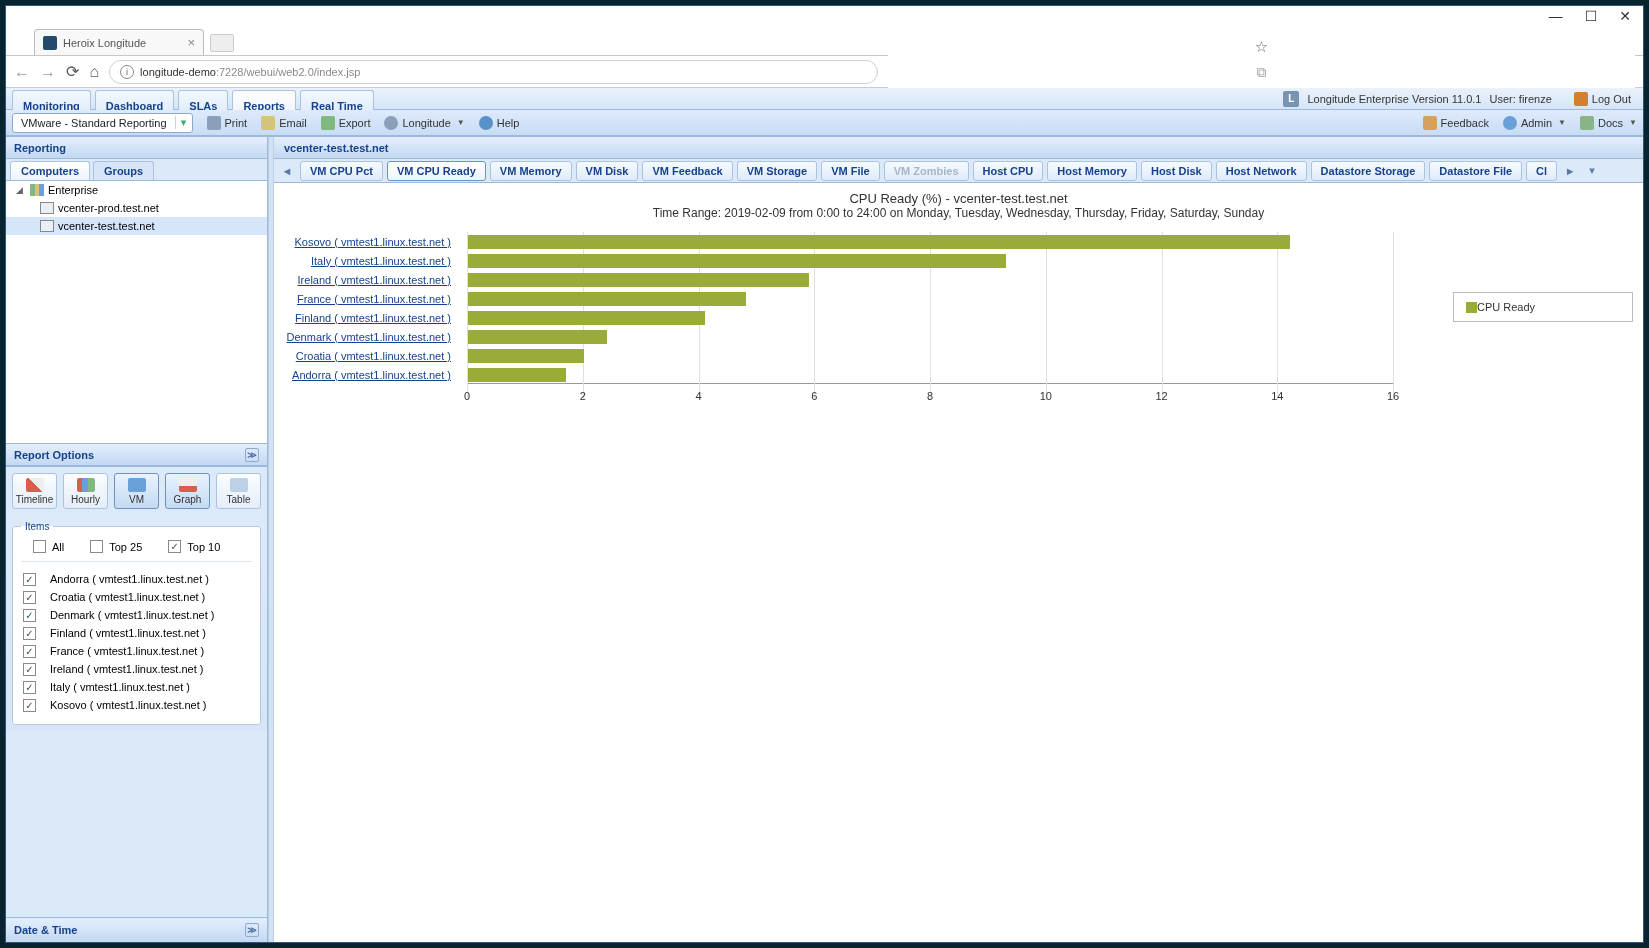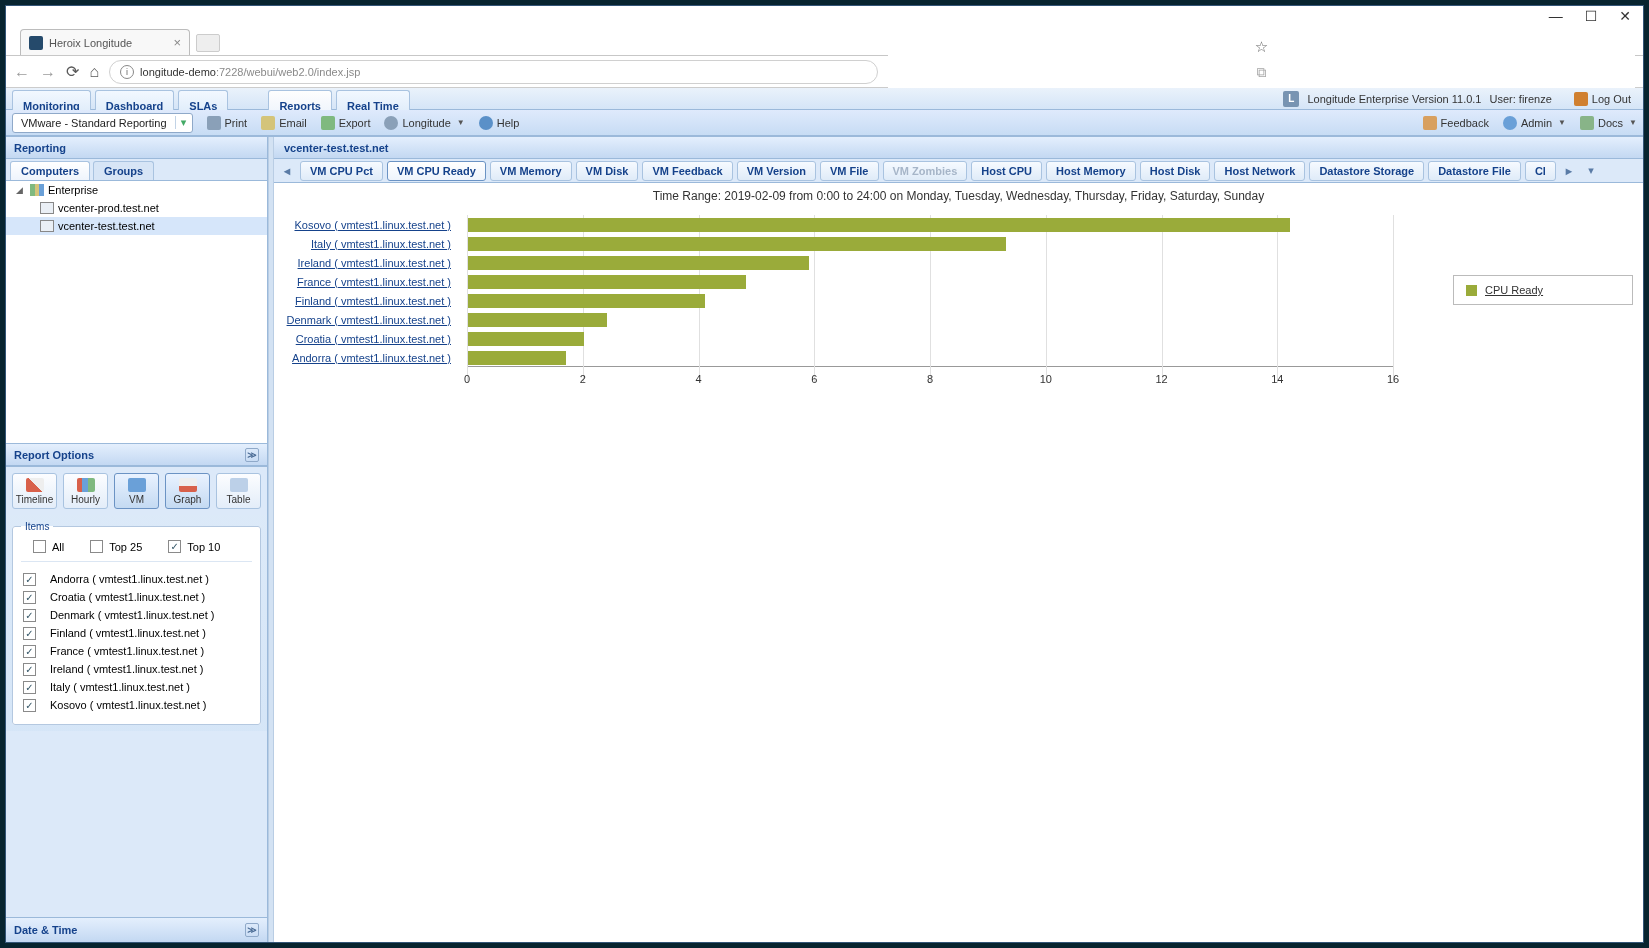--- a/index.html
+++ b/index.html
@@ -2,21 +2,21 @@
 <html><head>
 <meta charset="utf-8">
 <style>
   *{box-sizing:border-box;margin:0;padding:0;font-family:Tahoma,Arial,sans-serif;font-size:11px;}
   body{background:#07242f;padding:5px;}
   .window{background:#fff;width:1639px;height:938px;border:1px solid #357;position:relative;display:flex;flex-direction:column;}
   
   .winbar{height:20px;display:flex;justify-content:flex-end;align-items:center;gap:22px;padding:0 12px;}
   .winbar span{font-size:14px;color:#333;line-height:1;}
   
-  .tabrow{height:30px;background:#fff;border-bottom:1px solid #c7c7c7;display:flex;align-items:flex-end;padding-left:14px;}
+  .tabrow{height:30px;background:#fff;border-bottom:1px solid #c7c7c7;display:flex;align-items:flex-end;padding-left:28px;}
   .tab{height:26px;min-width:170px;border:1px solid #bcbcbc;border-bottom:none;border-radius:4px 4px 0 0;background:#f8f8f8;display:flex;align-items:center;padding:0 8px;gap:6px;color:#555;}
   .tab .fav{width:14px;height:14px;background:#254a6b;display:inline-block;border-radius:2px;}
   .tab .close{margin-left:auto;color:#888;font-size:13px;}
   .newtab{width:24px;height:18px;background:#eee;border:1px solid #ccc;margin-left:6px;border-radius:2px;margin-bottom:3px;}
   
   .addr{height:32px;border-bottom:1px solid #ccc;display:flex;align-items:center;padding:0 8px;gap:10px;color:#555;}
   .addr .navico{font-size:16px;color:#9b9b9b;}
   .addr .navico.dark{color:#5a5a5a;}
   .urlbox{flex:1;height:24px;border:1px solid #d0d0d0;border-radius:12px;display:flex;align-items:center;padding:0 10px;gap:6px;}
   .urlbox .info{width:14px;height:14px;border:1px solid #888;border-radius:50%;display:flex;align-items:center;justify-content:center;font-size:9px;color:#666;}
@@ -24,21 +24,21 @@
   .urltext .dim{color:#8a8a8a;}
   .addr .right{display:flex;gap:8px;align-items:center;}
   .star{font-size:15px;color:#666;}
   .ext1{font-size:14px;color:#a7a7a7;}
   .ext2{width:16px;height:16px;border-radius:50%;background:#f5a623;}
   
   .app{flex:1;display:flex;flex-direction:column;background:linear-gradient(#e9f1fb,#cfe2f6);}
   
   .mainnav{height:22px;background:linear-gradient(#eaf2fb,#d5e5f7);border-bottom:1px solid #9bb9da;display:flex;align-items:stretch;padding:0 6px;gap:4px;}
   .mainnav .mtab{padding:15px 10px;display:flex;align-items:center;border:1px solid #a9c3e0;border-radius:3px 3px 0 0;background:linear-gradient(#f2f8ff,#d8e8f8);color:#15428b;cursor:pointer;font-weight:bold;border-bottom:none;margin-top:2px;}
-  .mainnav .mtab.active{background:linear-gradient(#fefefe,#e9f1fb);margin-left:36px;}
+  .mainnav .mtab.active{background:linear-gradient(#fefefe,#e9f1fb);}
   .mainnav .spacer{flex:1;}
   .appinfo{display:flex;align-items:center;gap:8px;padding-right:6px;}
   .appinfo .logo{width:16px;height:16px;background:#7894b2;color:#fff;font-weight:bold;font-size:10px;display:flex;align-items:center;justify-content:center;border-radius:2px;}
   .appinfo span{color:#333;}
   .logout{display:flex;align-items:center;gap:4px;color:#333;cursor:pointer;margin-left:14px;}
   .logout .ico{width:14px;height:14px;background:#d08030;border-radius:2px;}
   
   .tbar{height:26px;background:linear-gradient(#dfeafc,#c7dcf4);border-bottom:1px solid #9bb9da;display:flex;align-items:center;padding:0 6px;gap:14px;}
   .combo{height:20px;border:1px solid #8fa9c9;background:#fff;display:flex;align-items:center;border-radius:3px;}
   .combo span{padding:0 8px;color:#222;}
@@ -100,21 +100,21 @@
   .chart{position:relative;margin-top:12px;height:210px;}
   .ylabels{position:absolute;left:0;top:0;width:175px;}
   .ylabels .yl{height:19px;display:flex;align-items:center;justify-content:flex-end;padding-right:8px;}
   .ylabels .yl a{color:#15428b;text-decoration:underline;font-size:11px;cursor:pointer;}
   .plot{position:absolute;left:183px;right:240px;top:0;height:168px;}
   .gridv{position:absolute;top:0;bottom:0;width:1px;background:#e0e0e0;}
   .axis{position:absolute;left:0;right:0;top:0;bottom:16px;border-left:1px solid #999;border-bottom:1px solid #999;}
   .barrow{position:absolute;left:1px;height:14px;background:#9aab3a;}
   .xl{position:absolute;font-size:11px;color:#333;transform:translateX(-50%);}
   .legendbox{position:absolute;right:0;top:60px;border:1px solid #bbb;padding:8px 12px;width:180px;background:#fff;}
-  .legendbox .li{display:flex;align-items:center;gap:8px;color:#333;text-decoration:underline;}
+  .legendbox .li{display:flex;align-items:center;color:#333;}
   .legendbox .sw{width:11px;height:11px;background:#9aab3a;}
   .dtbar{height:22px;background:linear-gradient(#e4effd,#c3d8f2);border-top:1px solid #9bb9da;color:#15428b;font-weight:bold;padding:12px 8px;display:flex;align-items:center;}
   .dtbar .tool{margin-left:auto;width:14px;height:14px;border:1px solid #8fa9c9;border-radius:2px;color:#4a6b95;display:flex;align-items:center;justify-content:center;font-size:9px;cursor:pointer;}
   .splitter{width:6px;background:#d3e2f3;cursor:col-resize;border-left:1px solid #b9cde4;border-right:1px solid #b9cde4;}
   .leftfill{flex:1;background:#dce9f9;}
 </style>
 </head>
 <body>
 
 <div class="window">
@@ -328,35 +328,36 @@
             <span>vcenter-test.test.net</span>
           </div>
         <div class="vert-tabs">
           <span class="arrow">◄</span>
           <div id="vtabs-slot" style="display:flex;gap:4px;">
               <div class="vtab">VM CPU Pct</div>
               <div class="vtab active">VM CPU Ready</div>
               <div class="vtab">VM Memory</div>
               <div class="vtab">VM Disk</div>
               <div class="vtab">VM Feedback</div>
-              <div class="vtab">VM Version</div>
+              <div class="vtab">VM Storage</div>
               <div class="vtab">VM File</div>
               <div class="vtab disabled">VM Zombies</div>
               <div class="vtab">Host CPU</div>
               <div class="vtab">Host Memory</div>
               <div class="vtab">Host Disk</div>
               <div class="vtab">Host Network</div>
               <div class="vtab">Datastore Storage</div>
               <div class="vtab">Datastore File</div>
               <div class="vtab">Cl</div>
             </div>
           <span class="arrow">►</span>
           <span class="arrow">▾</span>
         </div>
         <div class="chartarea">
+          <div class="ctitle">CPU Ready (%) - vcenter-test.test.net</div>
           <div class="csub">Time Range: 2019-02-09 from 0:00 to 24:00 on Monday, Tuesday, Wednesday, Thursday, Friday, Saturday, Sunday</div>
           <div class="chart">
             <div class="ylabels" id="ylabels-slot">
                 <div class="yl">
                   <a>Kosovo ( vmtest1.linux.test.net )</a>
                 </div>
                 <div class="yl">
                   <a>Italy ( vmtest1.linux.test.net )</a>
                 </div>
                 <div class="yl">

